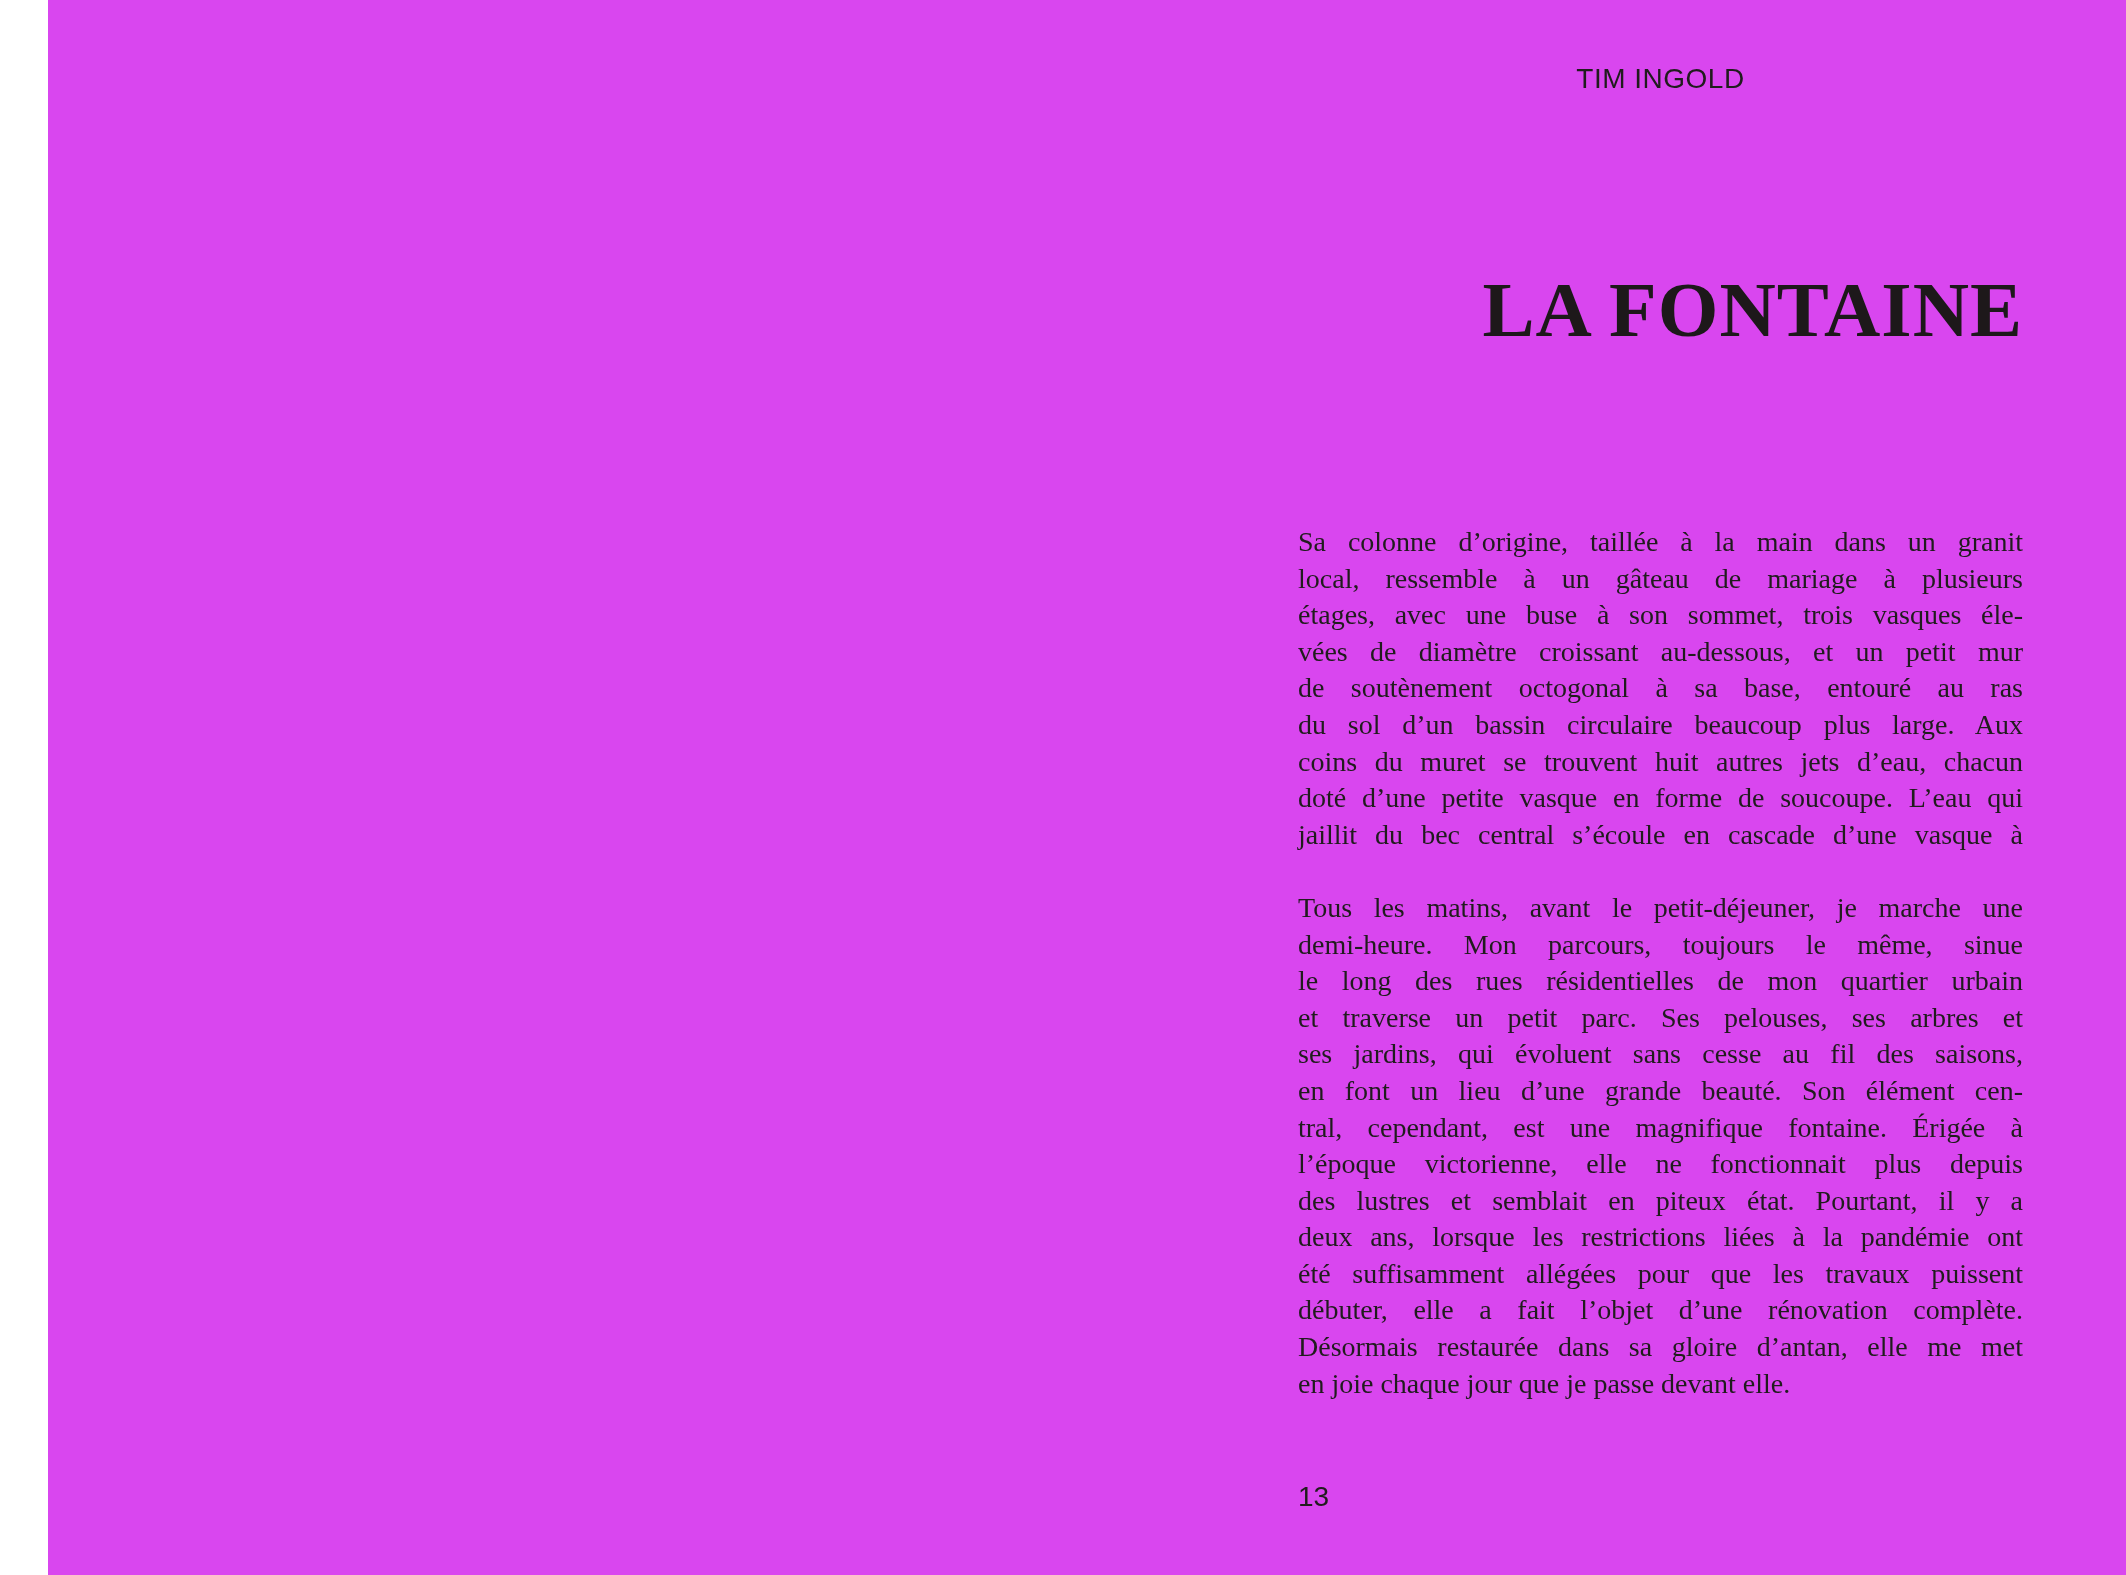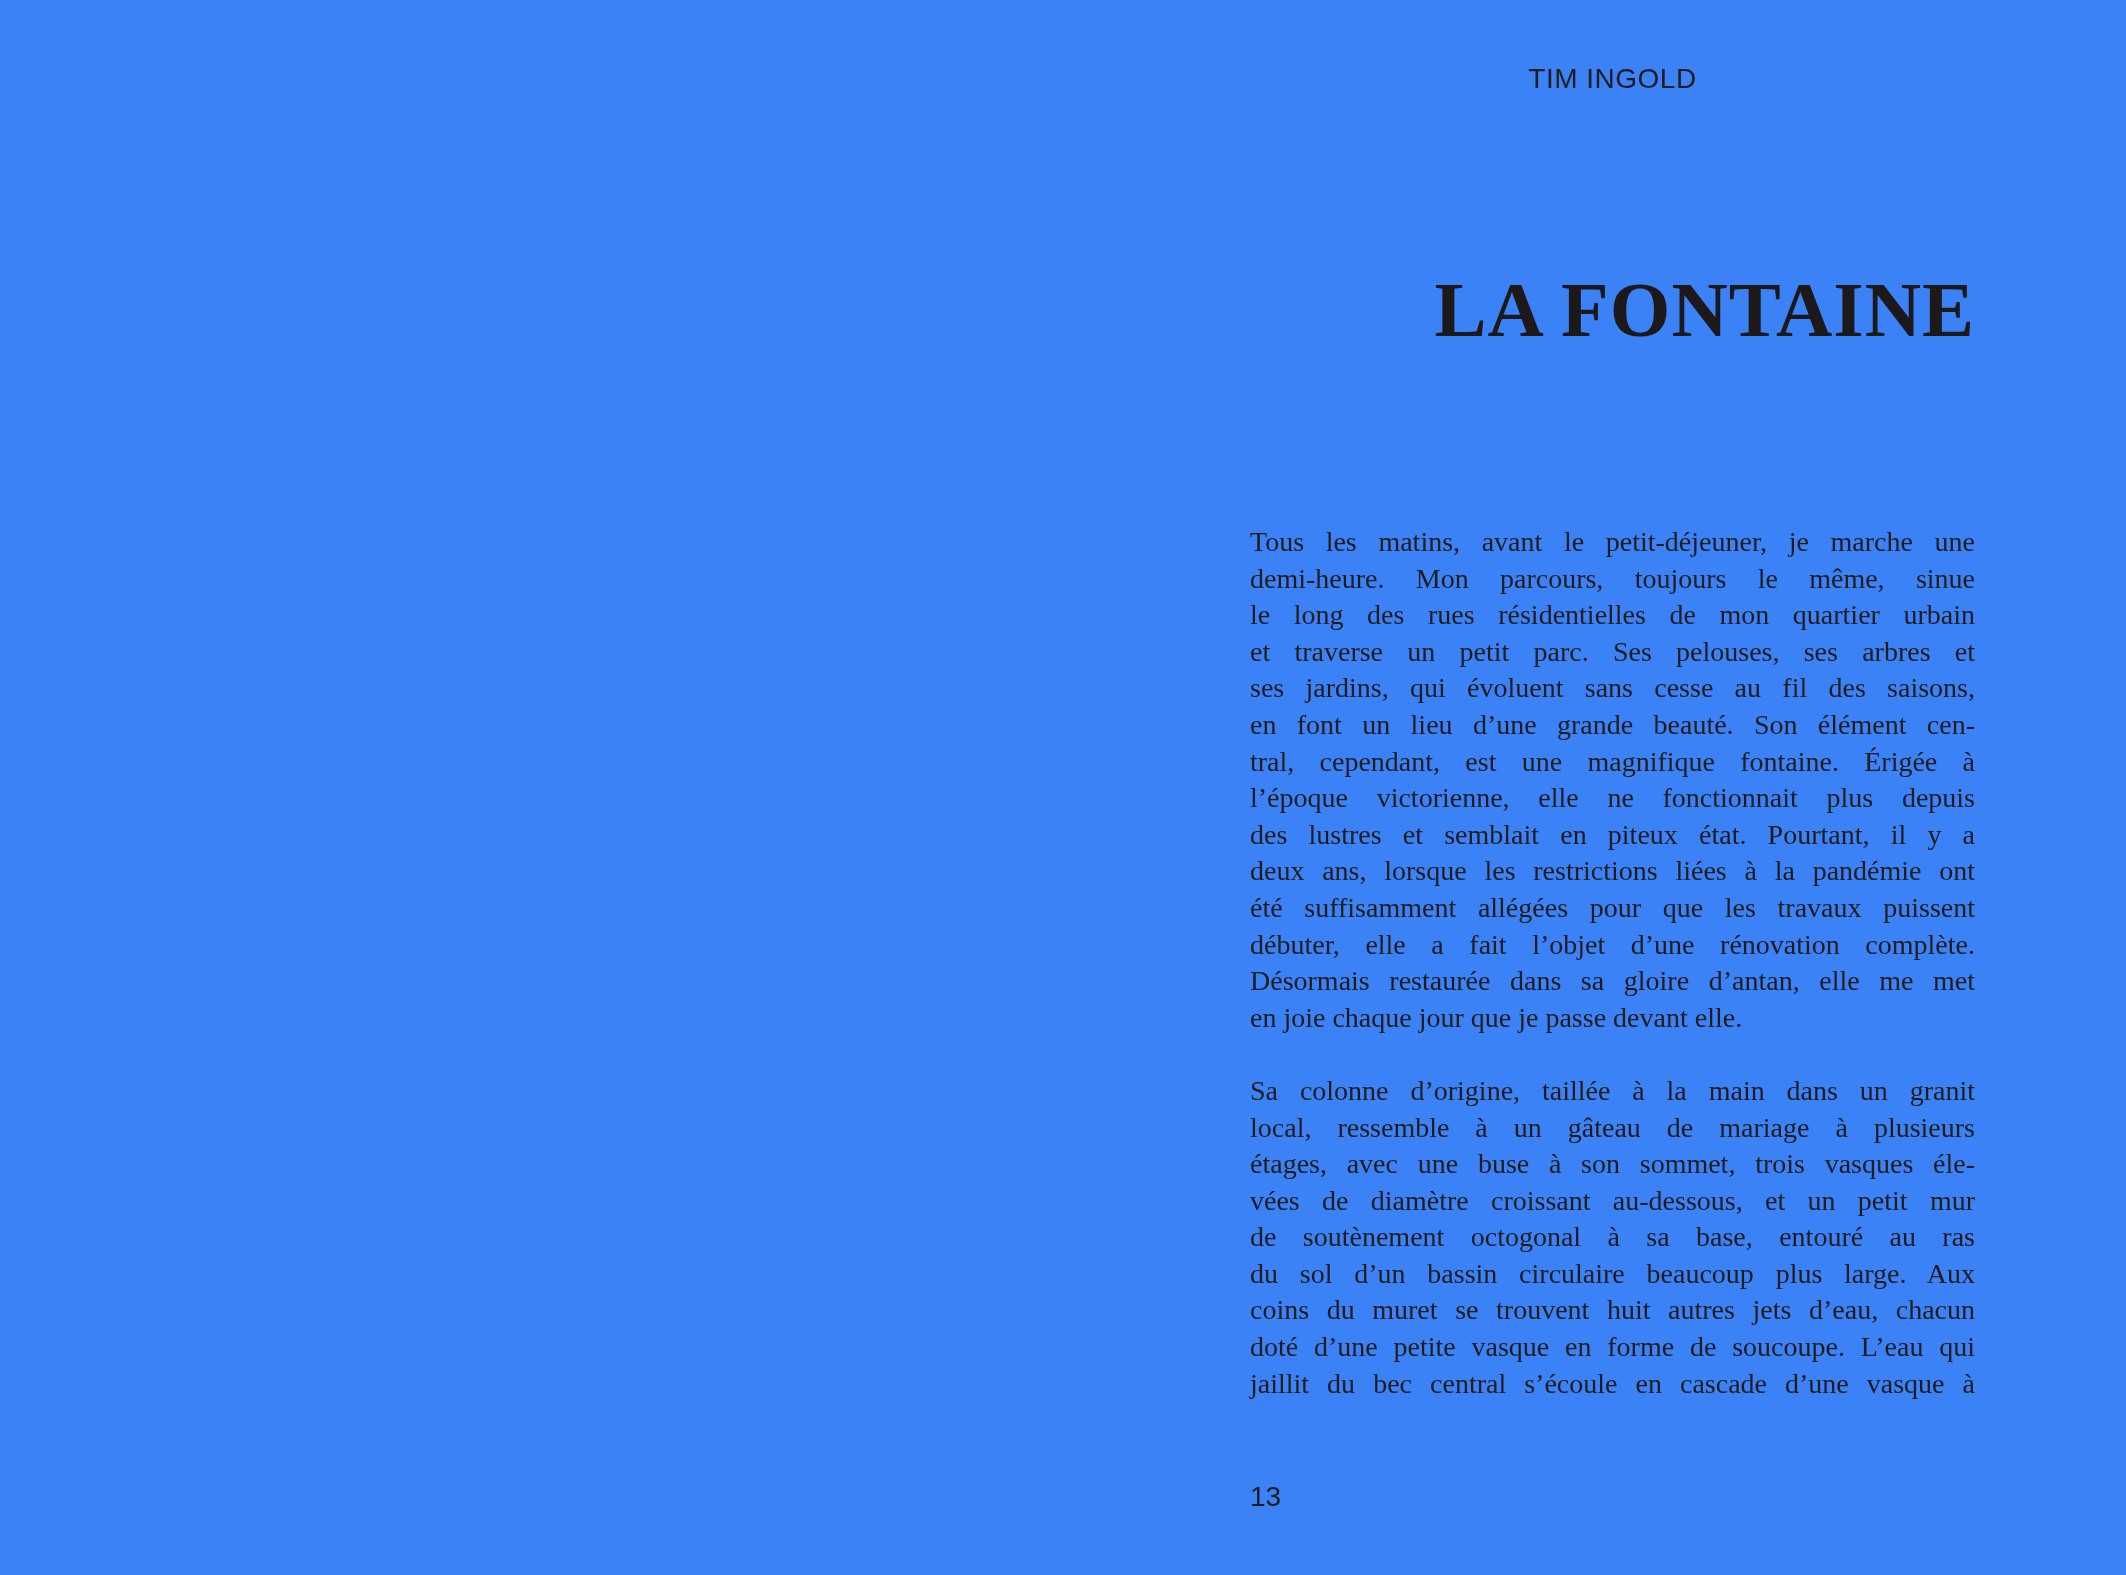--- a/index.html
+++ b/index.html
@@ -10,21 +10,22 @@
     width: 2126px;
     height: 1575px;
     position: relative;
     background: #ffffff;
     font-family: "Liberation Serif", serif;
     overflow: hidden;
   }
   .book-page {
     position: absolute;
     inset: 0;
-    background: #3b82f6;
+    background: #d946ef;
+    margin-left: 48px;
   }
   .running-header {
     position: absolute;
     top: 65px;
     left: 1250px;
     width: 725px;
     text-align: center;
     font-family: "Liberation Sans", sans-serif;
     font-size: 28px;
     line-height: 1;
@@ -82,43 +83,43 @@
 <body>
 
 <div class="book-page">
 
   <div class="running-header">TIM INGOLD</div>
 
   <h1 class="chapter-title" style="margin:0; font-size:78px;">LA FONTAINE</h1>
 
   <div class="body-text">
       <div class="paragraph">
+        <div class="line">Sa colonne d’origine, taillée à la main dans un granit</div>
+        <div class="line">local, ressemble à un gâteau de mariage à plusieurs</div>
+        <div class="line">étages, avec une buse à son sommet, trois vasques éle-</div>
+        <div class="line">vées de diamètre croissant au-dessous, et un petit mur</div>
+        <div class="line">de soutènement octogonal à sa base, entouré au ras</div>
+        <div class="line">du sol d’un bassin circulaire beaucoup plus large. Aux</div>
+        <div class="line">coins du muret se trouvent huit autres jets d’eau, chacun</div>
+        <div class="line">doté d’une petite vasque en forme de soucoupe. L’eau qui</div>
+        <div class="line">jaillit du bec central s’écoule en cascade d’une vasque à</div>
+      </div>
+      <div class="paragraph">
         <div class="line">Tous les matins, avant le petit-déjeuner, je marche une</div>
         <div class="line">demi-heure. Mon parcours, toujours le même, sinue</div>
         <div class="line">le long des rues résidentielles de mon quartier urbain</div>
         <div class="line">et traverse un petit parc. Ses pelouses, ses arbres et</div>
         <div class="line">ses jardins, qui évoluent sans cesse au fil des saisons,</div>
         <div class="line">en font un lieu d’une grande beauté. Son élément cen-</div>
         <div class="line">tral, cependant, est une magnifique fontaine. Érigée à</div>
         <div class="line">l’époque victorienne, elle ne fonctionnait plus depuis</div>
         <div class="line">des lustres et semblait en piteux état. Pourtant, il y a</div>
         <div class="line">deux ans, lorsque les restrictions liées à la pandémie ont</div>
         <div class="line">été suffisamment allégées pour que les travaux puissent</div>
         <div class="line">débuter, elle a fait l’objet d’une rénovation complète.</div>
         <div class="line">Désormais restaurée dans sa gloire d’antan, elle me met</div>
         <div class="line flush">en joie chaque jour que je passe devant elle.</div>
       </div>
-      <div class="paragraph">
-        <div class="line">Sa colonne d’origine, taillée à la main dans un granit</div>
-        <div class="line">local, ressemble à un gâteau de mariage à plusieurs</div>
-        <div class="line">étages, avec une buse à son sommet, trois vasques éle-</div>
-        <div class="line">vées de diamètre croissant au-dessous, et un petit mur</div>
-        <div class="line">de soutènement octogonal à sa base, entouré au ras</div>
-        <div class="line">du sol d’un bassin circulaire beaucoup plus large. Aux</div>
-        <div class="line">coins du muret se trouvent huit autres jets d’eau, chacun</div>
-        <div class="line">doté d’une petite vasque en forme de soucoupe. L’eau qui</div>
-        <div class="line">jaillit du bec central s’écoule en cascade d’une vasque à</div>
-      </div>
     </div>
 
   <div class="page-number">13</div>
 
 </div>
 
 </body></html>

